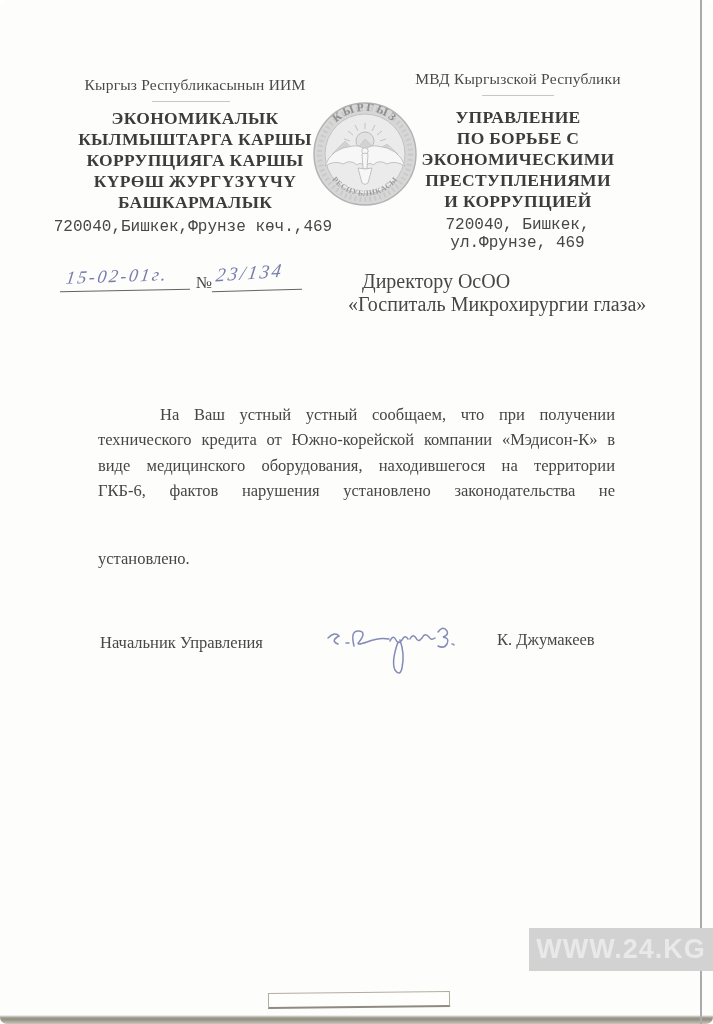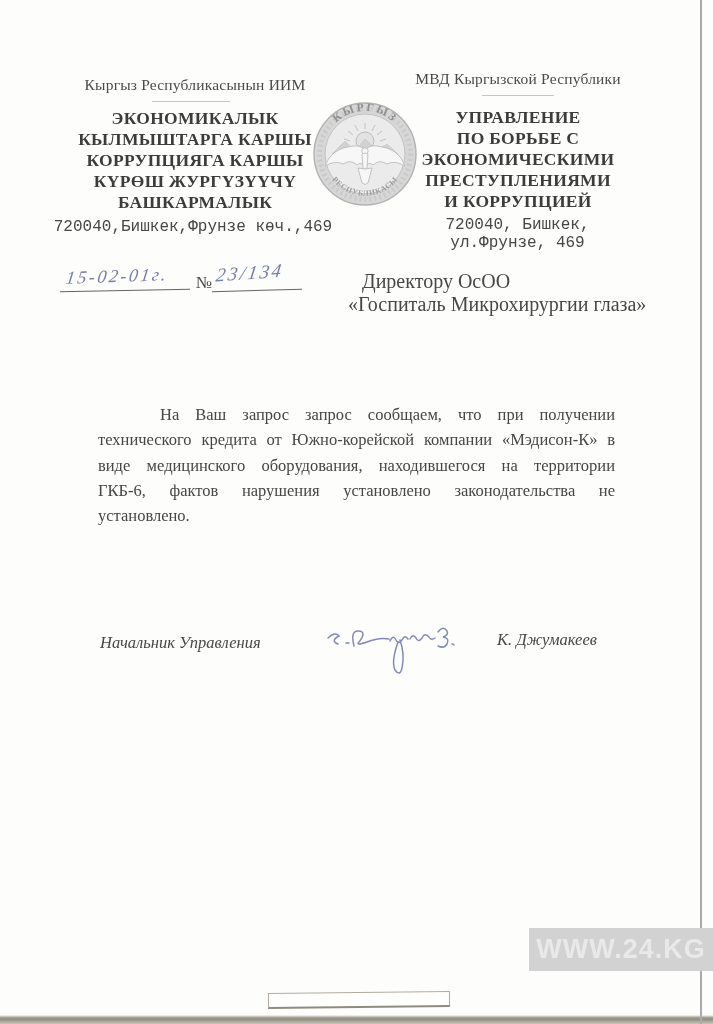--- a/index.html
+++ b/index.html
@@ -4,20 +4,21 @@
 <style>
   html, body { margin: 0; padding: 0; background: #ffffff; }
   .scan {
     position: relative;
     width: 713px;
     height: 1024px;
     background: #fdfdfb;
     overflow: hidden;
     font-family: "Liberation Serif", serif;
     color: #454545;
+    border-radius: 7px;
   }
   .abs { position: absolute; }
   .center { text-align: center; }
 
   .ministry-line { font-size: 15.5px; color: #4a4a4a; letter-spacing: 0.2px; }
   .divider { border-bottom: 1px solid #c6c6c6; height: 0; }
   .dept { font-weight: bold; font-size: 17.5px; line-height: 21px; color: #3c3c3c; letter-spacing: 0.3px; }
   .address { font-size: 16px; color: #474747; font-family: Liberation Mono, monospace; }
 
   .handwriting {
@@ -30,23 +31,23 @@
   }
   .hw-line { border-bottom: 1.5px solid #636363; height: 0; }
   .num-label { font-size: 17px; color: #4a4a4a; }
 
   .addressee { font-size: 20px; line-height: 23px; color: #474747; }
   .addressee .indent { padding-left: 14px; }
 
   .body-block { width: 517px; font-size: 16.5px; line-height: 25.3px; color: #464646; }
   .body-line { text-align: justify; text-align-last: justify; }
   .body-line.first { text-indent: 62px; }
-  .body-line.last  { text-align-last: left; }
+  .body-line.last  { text-align-last: left; margin-top: 43px; }
 
-  .sig-text { font-size: 16.5px; color: #474747; white-space: nowrap; font-style: italic; }
+  .sig-text { font-size: 16.5px; color: #474747; white-space: nowrap; }
 
   .watermark {
     left: 529px; top: 928px; width: 184px; height: 43px;
     background: #d2d2d2;
     color: #e9e9e9;
     font-family: "Liberation Sans", sans-serif;
     font-weight: bold;
     font-size: 27px;
     letter-spacing: 1px;
     line-height: 43px;
@@ -138,21 +139,21 @@
   <div class="abs num-label" style="left:196px; top:273px;">№</div>
   <div class="abs hw-line" style="left:212px; top:290px; width:90px; transform:rotate(-1.5deg);"></div>
   <div class="abs handwriting" style="left:216px; top:262px; font-size:19px; transform:rotate(-4deg) skewX(-12deg);">23/134</div>
 
   <div class="abs addressee" style="left:348px; top:270px; width:300px;">
     <div class="indent">Директору ОсОО</div>
     <div>«Госпиталь Микрохирургии глаза»</div>
   </div>
 
   <div class="abs body-block" style="left:98px; top:402px;">
-    <div class="body-line first">На Ваш запрос запрос сообщаем, что при получении</div>
+    <div class="body-line first">На Ваш устный устный сообщаем, что при получении</div>
     <div class="body-line">технического кредита от Южно-корейской компании «Мэдисон-К» в</div>
     <div class="body-line">виде медицинского оборудования, находившегося на территории</div>
     <div class="body-line">ГКБ-6, фактов нарушения установлено законодательства не</div>
     <div class="body-line last">установлено.</div>
   </div>
 
   <div class="abs sig-text" style="left:100px; top:633px;">Начальник Управления</div>
   <svg class="abs" style="left:318px; top:620px;" width="170" height="64" viewBox="0 0 170 64">
     <g fill="none" stroke="#838ab8" stroke-width="1.5" stroke-linecap="round">
       <path d="M10,18 q7,-7 11,-2 q-9,5 -1,8 m8,-1 q2,0 3,0"></path>

